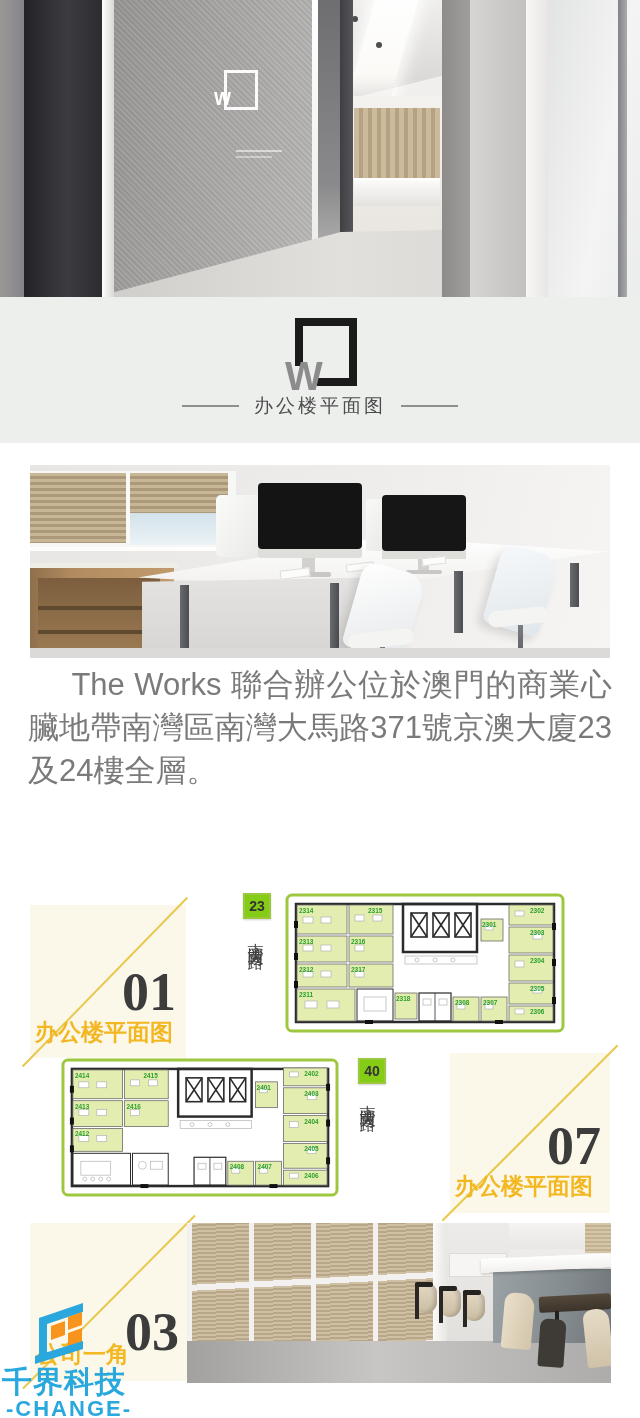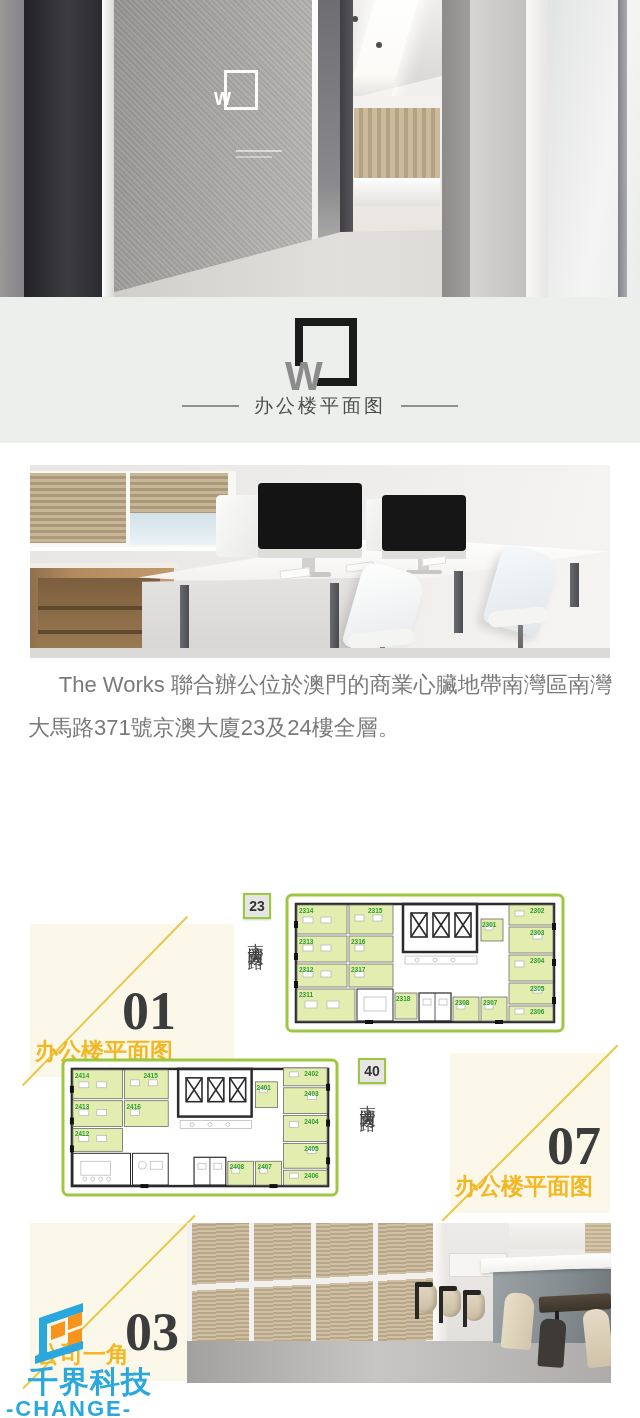--- a/index.html
+++ b/index.html
@@ -90,34 +90,34 @@
   .ow-paper{background:#fcfcfb;border:1px solid #ddd;transform:rotate(-7deg);}
   .ow-chairback{width:64px;height:88px;border-radius:16px 20px 8px 8px;
         background:linear-gradient(150deg,#ffffff,#e5e7e9);transform:rotate(16deg);
         box-shadow:-4px 6px 10px rgba(0,0,0,.12);}
   .ow-chairseat{width:66px;height:16px;background:#f4f4f3;border-radius:8px;transform:rotate(-6deg);}
   .ow-pole{width:5px;background:linear-gradient(#7b7c80,#3f4044);}
   .ow-cbase{height:6px;background:#4a4b4f;border-radius:3px;}
   .ow-floor{left:0;bottom:0;width:580px;height:10px;background:#dcdad8;}
 
   
-  .intro{position:absolute;left:28px;top:663px;width:584px;color:#7a7a7a;font-size:22px;
+  .intro{position:absolute;left:28px;top:663px;width:584px;color:#7a7a7a;font-size:31px;
         line-height:43px;text-align:justify;}
   .intro p{margin:0;}
   .intro .indent{text-indent:1.4em;}
 
   
   .fsq{position:absolute;background:#fbf8ea;overflow:visible;}
   .diag{position:absolute;height:2px;background:#e8c84d;}
   .fnum{position:absolute;font-family:"Liberation Serif",serif;font-weight:bold;
         font-size:54px;color:#3c3c3c;line-height:1;}
   .ftitle{position:absolute;font-weight:bold;font-size:23px;color:#f3b722;white-space:nowrap;}
 
   
-  .floor-badge{position:absolute;width:24px;height:22px;background:#e5e5e5;border:2px solid #9dc73e;
+  .floor-badge{position:absolute;width:24px;height:22px;background:#84cc16;border:2px solid #9dc73e;
         color:#333;font-weight:bold;font-size:14px;display:flex;align-items:center;justify-content:center;
         box-shadow:0 1px 2px rgba(0,0,0,.18);}
   .street{position:absolute;writing-mode:vertical-rl;text-orientation:upright;font-size:16px;
         color:#3f3f3f;letter-spacing:3px;line-height:1.1;}
   .plan{position:absolute;}
   .plan .frame{fill:#fff;stroke:#9dc73e;stroke-width:3;}
   .plan .wall{fill:none;stroke:#2b2b2b;}
   .plan .room{fill:#e4edb0;stroke:#6b6b6b;stroke-width:0.8;}
   .plan .desk{fill:#ffffff;stroke:#b3b3b3;stroke-width:0.7;}
   .plan .jamb{stroke:#111;stroke-width:4;}
@@ -154,21 +154,21 @@
         background:linear-gradient(#55493c,#3b332a);border-radius:3px;}
   .cf-tableleg{width:4px;background:#23211e;}
   .cf-benchdark{left:352px;top:96px;width:26px;height:48px;transform:rotate(4deg);
         background:#3e3a35;border-radius:8px 8px 3px 3px;}
   .cf-benchlight2{left:398px;top:86px;width:26px;height:58px;transform:rotate(-6deg);
         background:linear-gradient(#e6dbc6,#cfc2a8);border-radius:10px 12px 3px 3px;}
 
   
   .wm-icon{position:absolute;left:33px;top:1300px;}
   .wm-name{position:absolute;left:2px;top:1367px;font-size:30px;font-weight:bold;color:#29a8dd;
-        letter-spacing:1px;line-height:1;margin-left:26px;}
+        letter-spacing:1px;line-height:1;}
   .wm-sub{position:absolute;left:6px;top:1398px;font-size:22px;font-weight:bold;color:#29a8dd;
         letter-spacing:2px;line-height:1;}
 </style>
 </head>
 <body>
 
 <div id="page">
 
   <div class="hero">
     <div class="hv-ceiling"></div>
@@ -251,21 +251,21 @@
       <div class="ow-pole" style="position:absolute;left:26px;top:76px;height:66px;"></div>
       <div class="ow-cbase" style="position:absolute;left:4px;top:102px;width:48px;"></div>
     </div>
     <div class="ow-floor"></div>
   </div>
 
   <div class="intro">
     <p class="indent">The Works 聯合辦公位於澳門的商業心臟地帶南灣區南灣大馬路371號京澳大廈23及24樓全層。</p>
   </div>
 
-  <div class="fsq" style="left:30px;top:924px;width:156px;height:153px;padding-left:48px;">
+  <div class="fsq" style="left:30px;top:905px;width:156px;height:153px;">
     <div class="diag" style="width:236px;left:-43px;top:76px;transform:rotate(-45.7deg);"></div>
     <div class="fnum" style="left:92px;top:60px;">01</div>
     <div class="ftitle" style="left:5px;bottom:10px;">办公楼平面图</div>
   </div>
 
   <div class="floor-badge" style="left:243px;top:893px;">23</div>
   <div class="street" style="left:247px;top:930px;">南湾大马路</div>
   <svg class="plan" style="left:285px;top:893px;" width="280" height="140" viewBox="0 0 280 140">
     <rect class="frame" x="2" y="2" width="276" height="136" rx="5"></rect>
     <rect class="wall" x="11" y="11" width="258" height="118" stroke-width="2.5"></rect>

